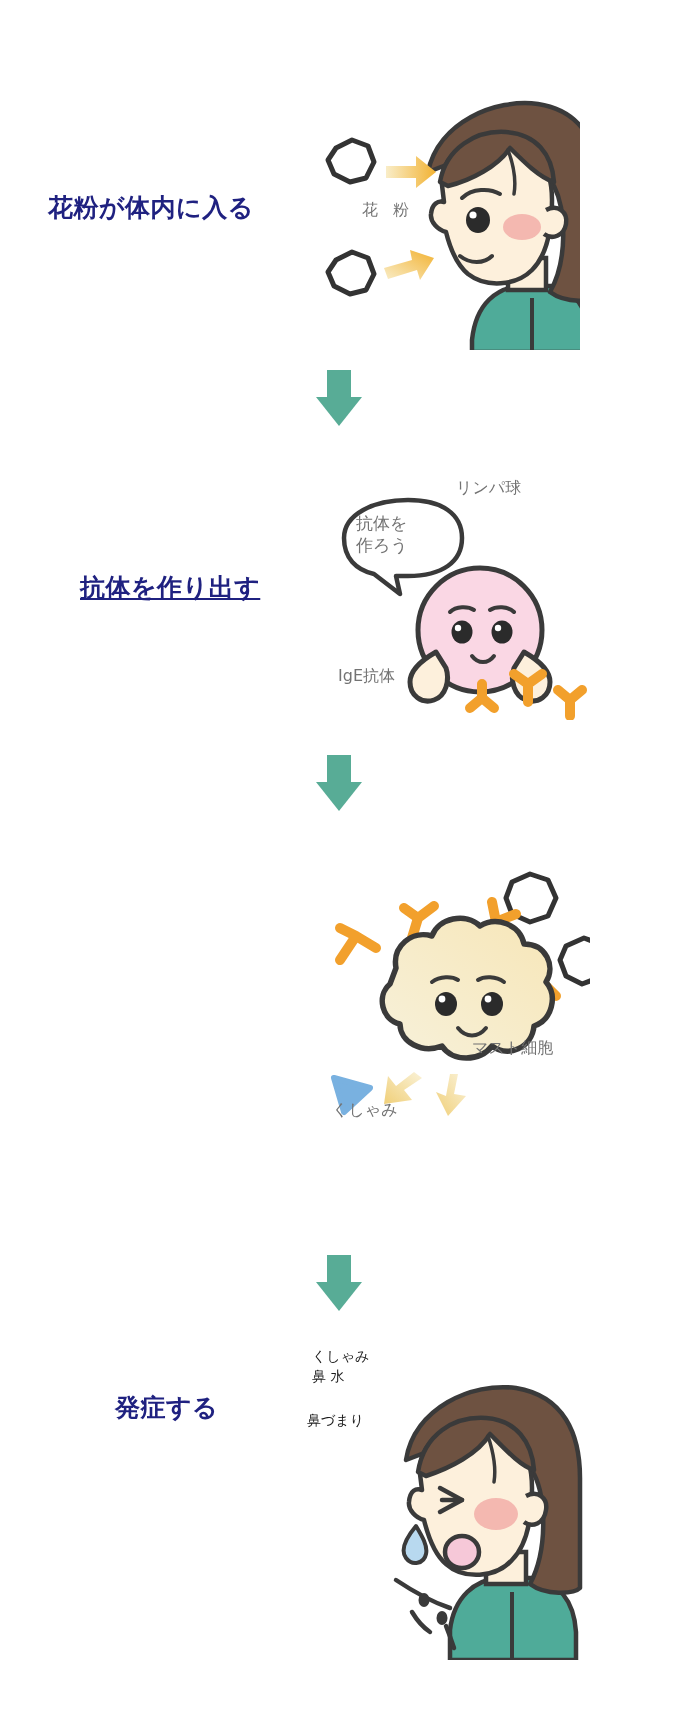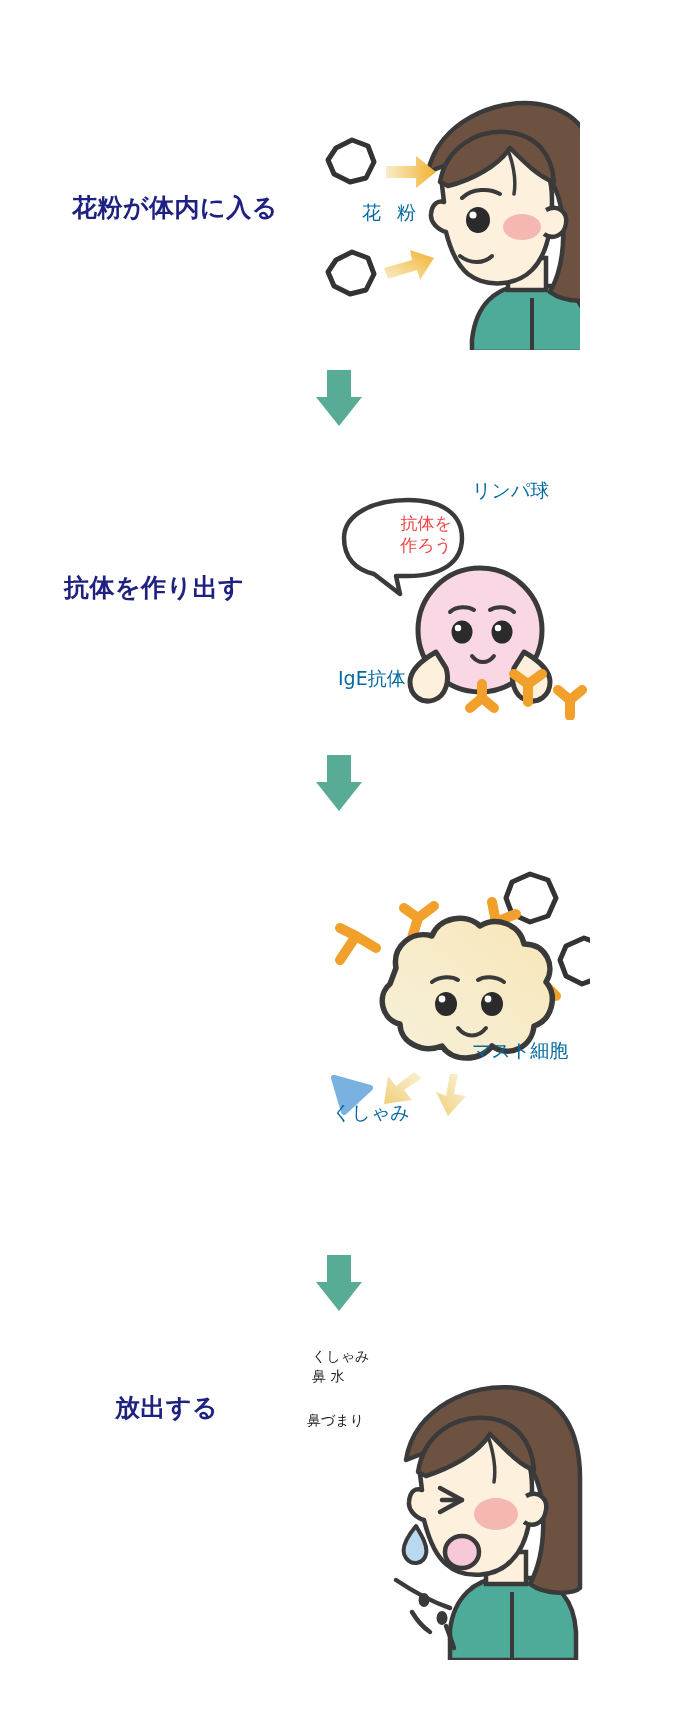--- a/index.html
+++ b/index.html
@@ -71,49 +71,49 @@
   }
 
   
   .illus {
     position: absolute;
   }
   .illus svg { display: block; }
 
   .cap {
     position: absolute;
-    color: #0369a1;
-    font-size: 19px;
+    color: #737373;
+    font-size: 16px;
     white-space: pre;
     font-family: "DejaVu Sans", "Liberation Sans", sans-serif;
   }
   .cap.sp { letter-spacing: 5px; }
   .bubble-text {
     position: absolute;
-    color: #ef4444;
+    color: #737373;
     font-size: 17px;
     line-height: 22px;
     white-space: pre;
-    text-align: right;
+    text-align: left;
   }
   .sym {
     position: absolute;
     color: #1a1a1a;
     font-size: 14px;
     line-height: 29px;
     white-space: pre;
   }
 </style>
 </head>
 <body>
 
 <div class="page">
 
   <div class="step" style="top:90px;height:260px;">
-    <div class="step-label" style="left:72px;top:100px;">花粉が体内に入る</div>
+    <div class="step-label" style="left:48px;top:100px;">花粉が体内に入る</div>
 
     <div class="illus" style="left:300px;top:0px;">
       <svg width="280" height="260" viewBox="0 0 280 260">
 
         <path d="M172 250 C176 212 198 198 220 196 L252 196 C276 200 288 218 290 250 L290 262 L172 262 Z" fill="#4fab99" stroke="#3a3a3a" stroke-width="4.5" stroke-linejoin="round"></path>
         <line x1="232" y1="208" x2="232" y2="262" stroke="#3a3a3a" stroke-width="4"></line>
 
         <path d="M208 168 L208 200 L246 200 L246 168 Z" fill="#fdf0dc" stroke="#3a3a3a" stroke-width="4.5"></path>
 
         <path d="M128 82 C138 32 196 8 238 14 C284 21 300 58 300 100 L300 206 C294 212 266 214 250 202
@@ -163,21 +163,21 @@
   </div>
 
   <div class="arrow-wrap" style="top:370px;">
     <div class="arrow">
       <div class="shaft"></div>
       <div class="head"></div>
     </div>
   </div>
 
   <div class="step" style="top:470px;height:260px;">
-    <div class="step-label" style="left:64px;top:100px;">抗体を作り出す</div>
+    <div class="step-label" style="left:80px;top:100px;text-decoration:underline;">抗体を作り出す</div>
 
     <div class="illus" style="left:300px;top:0px;">
       <svg width="290" height="250" viewBox="0 0 290 250">
 
         <path d="M44 68 C44 44 74 30 108 30 C142 30 162 44 162 68
                  C162 92 142 106 108 106 L96 106 L100 124 L74 104
                  C56 100 44 88 44 68 Z" fill="#ffffff" stroke="#3a3a3a" stroke-width="4.5" stroke-linejoin="round"></path>
 
         <circle cx="180" cy="160" r="62" fill="#fad7e4" stroke="#3a3a3a" stroke-width="5"></circle>
 
@@ -201,21 +201,21 @@
         </g>
         <g stroke="#f2a02c" stroke-width="10" stroke-linecap="round" fill="none">
           <path d="M214 204 L228 214 M242 204 L228 214 M228 214 L228 232"></path>
         </g>
         <g stroke="#f2a02c" stroke-width="10" stroke-linecap="round" fill="none">
           <path d="M258 220 L270 230 M282 220 L270 230 M270 230 L270 246"></path>
         </g>
       </svg>
       <div class="bubble-text" style="left:56px;top:42px;width:96px;">抗体を
 作ろう</div>
-      <div class="cap" style="left:156px;top:8px;margin-left:16px;">リンパ球</div>
+      <div class="cap" style="left:156px;top:8px;">リンパ球</div>
       <div class="cap" style="left:38px;top:196px;">IgE抗体</div>
     </div>
   </div>
 
   <div class="arrow-wrap" style="top:755px;">
     <div class="arrow">
       <div class="shaft"></div>
       <div class="head"></div>
     </div>
   </div>
@@ -283,21 +283,21 @@
   </div>
 
   <div class="arrow-wrap" style="top:1255px;">
     <div class="arrow">
       <div class="shaft"></div>
       <div class="head"></div>
     </div>
   </div>
 
   <div class="step" style="top:1340px;height:320px;">
-    <div class="step-label" style="left:115px;top:50px;">放出する</div>
+    <div class="step-label" style="left:115px;top:50px;">発症する</div>
 
     <div class="illus" style="left:300px;top:-10px;">
       <svg width="290" height="330" viewBox="0 0 290 330">
 
         <path d="M150 300 C154 266 176 250 198 248 L232 248 C258 252 274 270 276 302 L276 330 L150 330 Z" fill="#4fab99" stroke="#3a3a3a" stroke-width="4.5" stroke-linejoin="round"></path>
         <line x1="212" y1="262" x2="212" y2="330" stroke="#3a3a3a" stroke-width="4"></line>
 
         <path d="M186 222 L186 254 L226 254 L226 222 Z" fill="#fdf0dc" stroke="#3a3a3a" stroke-width="4.5"></path>
 
         <path d="M106 130 C114 78 172 52 216 58 C264 66 280 104 280 148 L280 258

